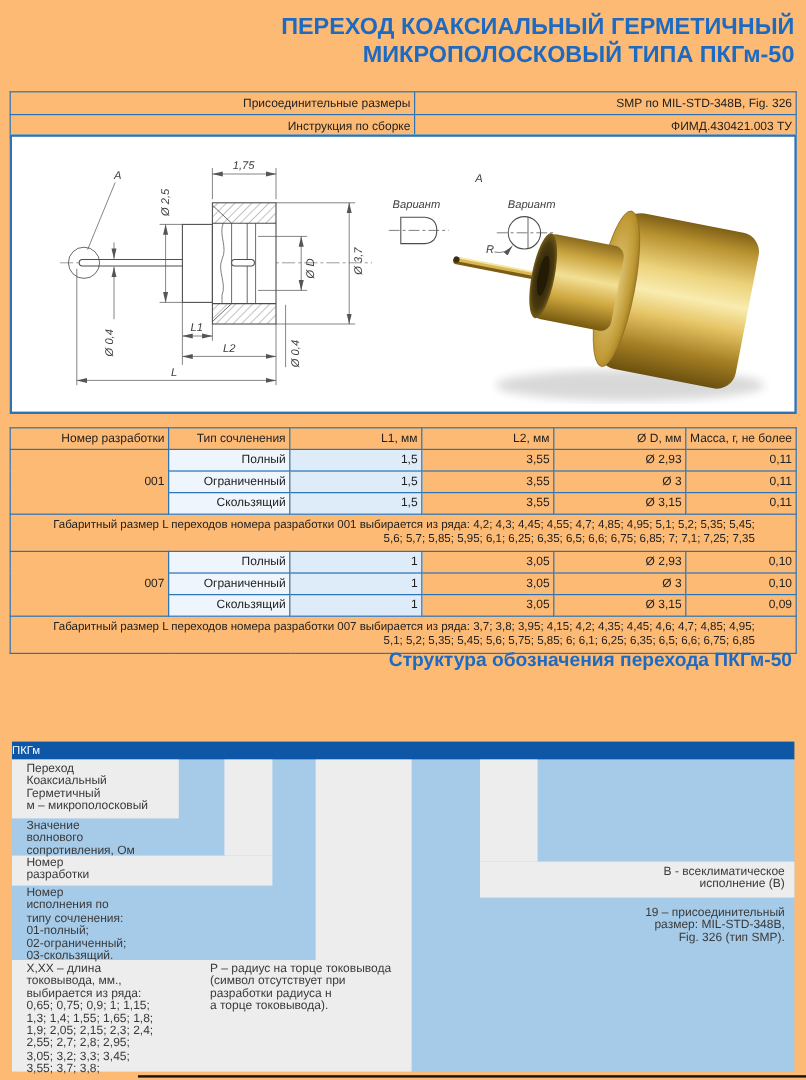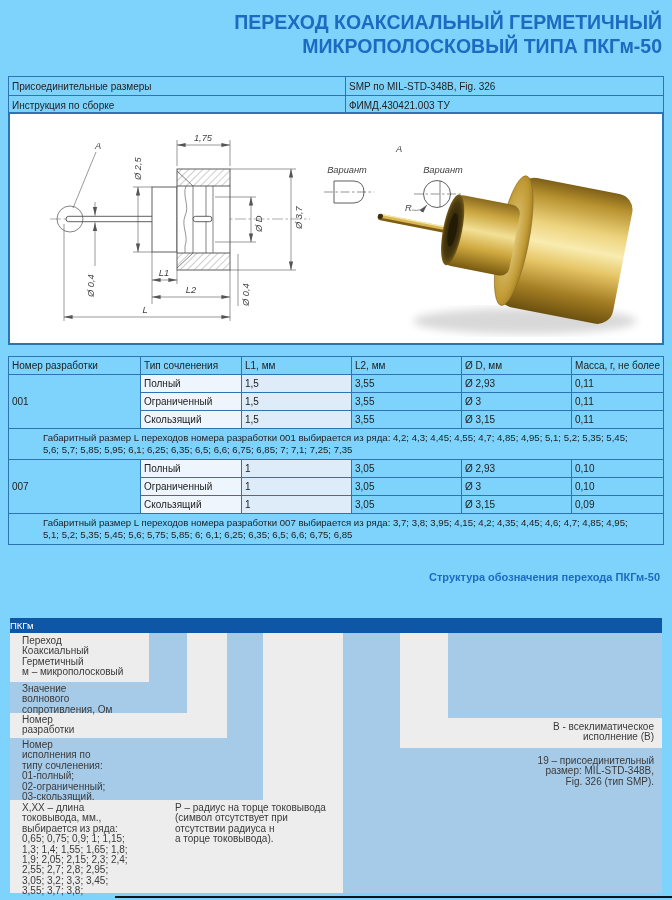--- a/index.html
+++ b/index.html
@@ -1,41 +1,41 @@
 <!DOCTYPE html>
 <html><head>
 <meta charset="utf-8">
 <style>
   html,body{margin:0;padding:0;background:#fff;}
-  #page{position:relative;width:672px;height:900px;background:#7dd3fc;overflow:hidden;
+  #page{position:relative;width:672px;height:900px;background:#fdba74;overflow:hidden;
         font-family:"Liberation Sans",sans-serif;color:#1f1f1f;}
   
   #title{position:absolute;top:10px;left:0;right:10px;text-align:right;
          font-size:19.5px;font-weight:bold;color:#1d6ac1;line-height:24px;}
   
   .blue-table{border-collapse:collapse;width:656px;}
-  .blue-table td{border:1.4px solid #2e74b5;font-size:10px;text-align:left;vertical-align:middle;
+  .blue-table td{border:1.4px solid #2e74b5;font-size:10px;text-align:right;vertical-align:middle;
                  padding:2px 3px;color:#222;}
   #info-wrap{position:absolute;top:76px;left:8px;}
   #info-wrap td{height:14px;}
   #info-wrap .c1{width:330px;}
   
   #draw-box{position:absolute;top:112px;left:8px;width:652px;height:229px;border:2px solid #2e74b5;background:#fff;}
   text{font-family:"Liberation Sans",sans-serif;}
   .dimtxt{font-size:9.3px;font-style:italic;fill:#3f3f3f;}
   .vartxt{font-size:9.3px;font-style:italic;fill:#3f3f3f;}
   
   #spec-wrap{position:absolute;top:356px;left:8px;}
   #spec-wrap td{height:13px;}
   #spec-wrap .note{font-size:9.6px;padding:3px 34px;height:24px;line-height:12px;}
   .cell-blue{background:#ddecf8;}
   .cell-faint{background:#eef5fc;}
   
-  #struct-heading{position:absolute;top:571px;left:0;right:12px;text-align:right;
-                  font-size:11px;font-weight:bold;color:#1d6ac1;}
+  #struct-heading{position:absolute;top:542px;left:0;right:12px;text-align:right;
+                  font-size:16px;font-weight:bold;color:#1d6ac1;}
   #sd-head{position:absolute;top:600px;left:10px;width:652px;height:18px;background:#e9eaeb;}
   #sd-head span{position:absolute;top:3px;font-size:10px;color:#3a3a3a;}
   #sd-type{left:12px;}
   #sd-exec{left:150px;width:150px;text-align:center;}
   #sd-dark{position:absolute;top:618px;left:10px;width:652px;height:15px;background:#0d57a6;display:flex;}
   #sd-dark .seg{color:#fff;font-size:9.5px;line-height:15px;text-align:center;box-sizing:border-box;}
   #sd-dark .seg.first{text-align:left;}
   #sd-dark .seg.sep{border-left:1.6px solid #fff;margin-top:44px;}
   #sd-body{position:absolute;top:633px;left:10px;width:652px;height:260px;background:#a6cbe9;}
   .sd-gray{position:absolute;background:#ededee;}
@@ -324,21 +324,21 @@
 токовывода, мм.,
 выбирается из ряда:
 0,65; 0,75; 0,9; 1; 1,15;
 1,3; 1,4; 1,55; 1,65; 1,8;
 1,9; 2,05; 2,15; 2,3; 2,4;
 2,55; 2,7; 2,8; 2,95;
 3,05; 3,2; 3,3; 3,45;
 3,55; 3,7; 3,8;</div>
     <div class="sd-text" style="left:165px;top:170px">Р – радиус на торце токовывода
 (символ отсутствует при
-отсутствии радиуса н
+разработки радиуса н
 а торце токовывода).</div>
     <div class="sd-text sd-right" style="right:8px;top:89px">В - всеклиматическое
 исполнение (В)</div>
     <div class="sd-text sd-right" style="right:8px;top:123px">19 – присоединительный
 размер: MIL-STD-348B,
 Fig. 326 (тип SMP).</div>
   </div>
 
   <div id="bottom-line"></div>
 </div>

